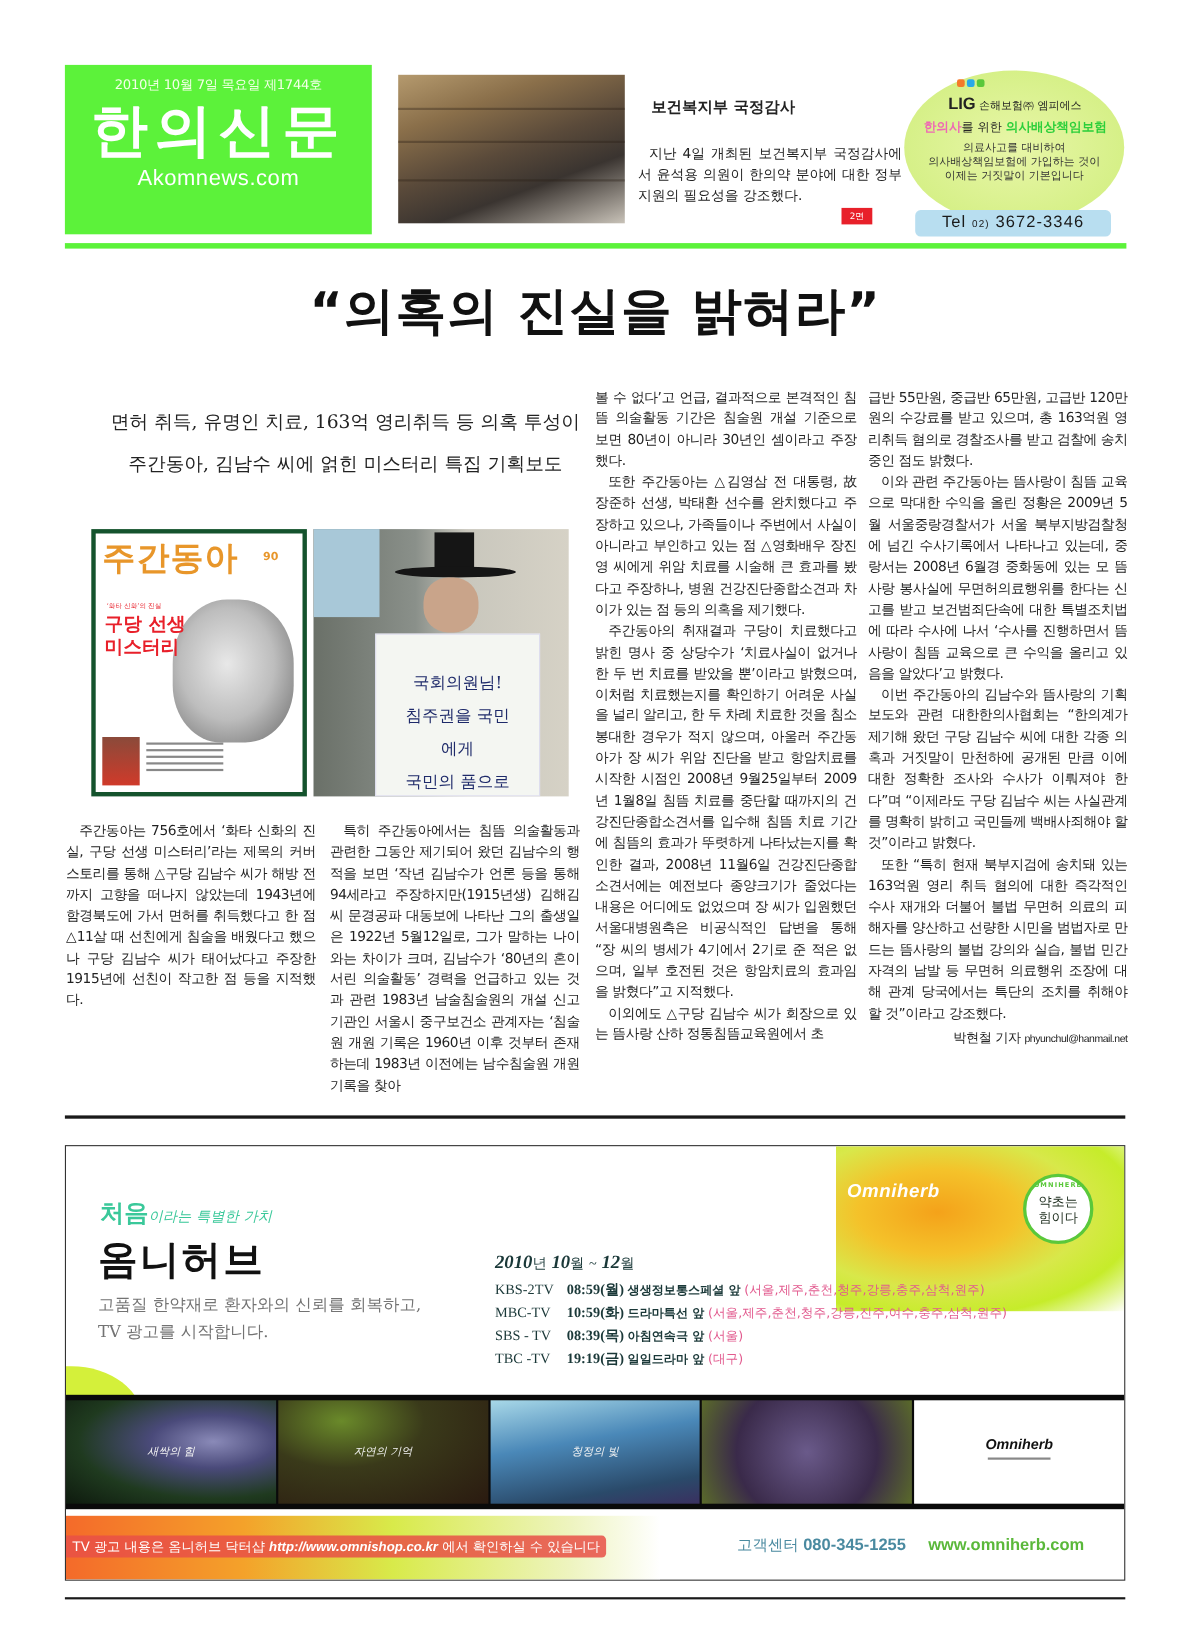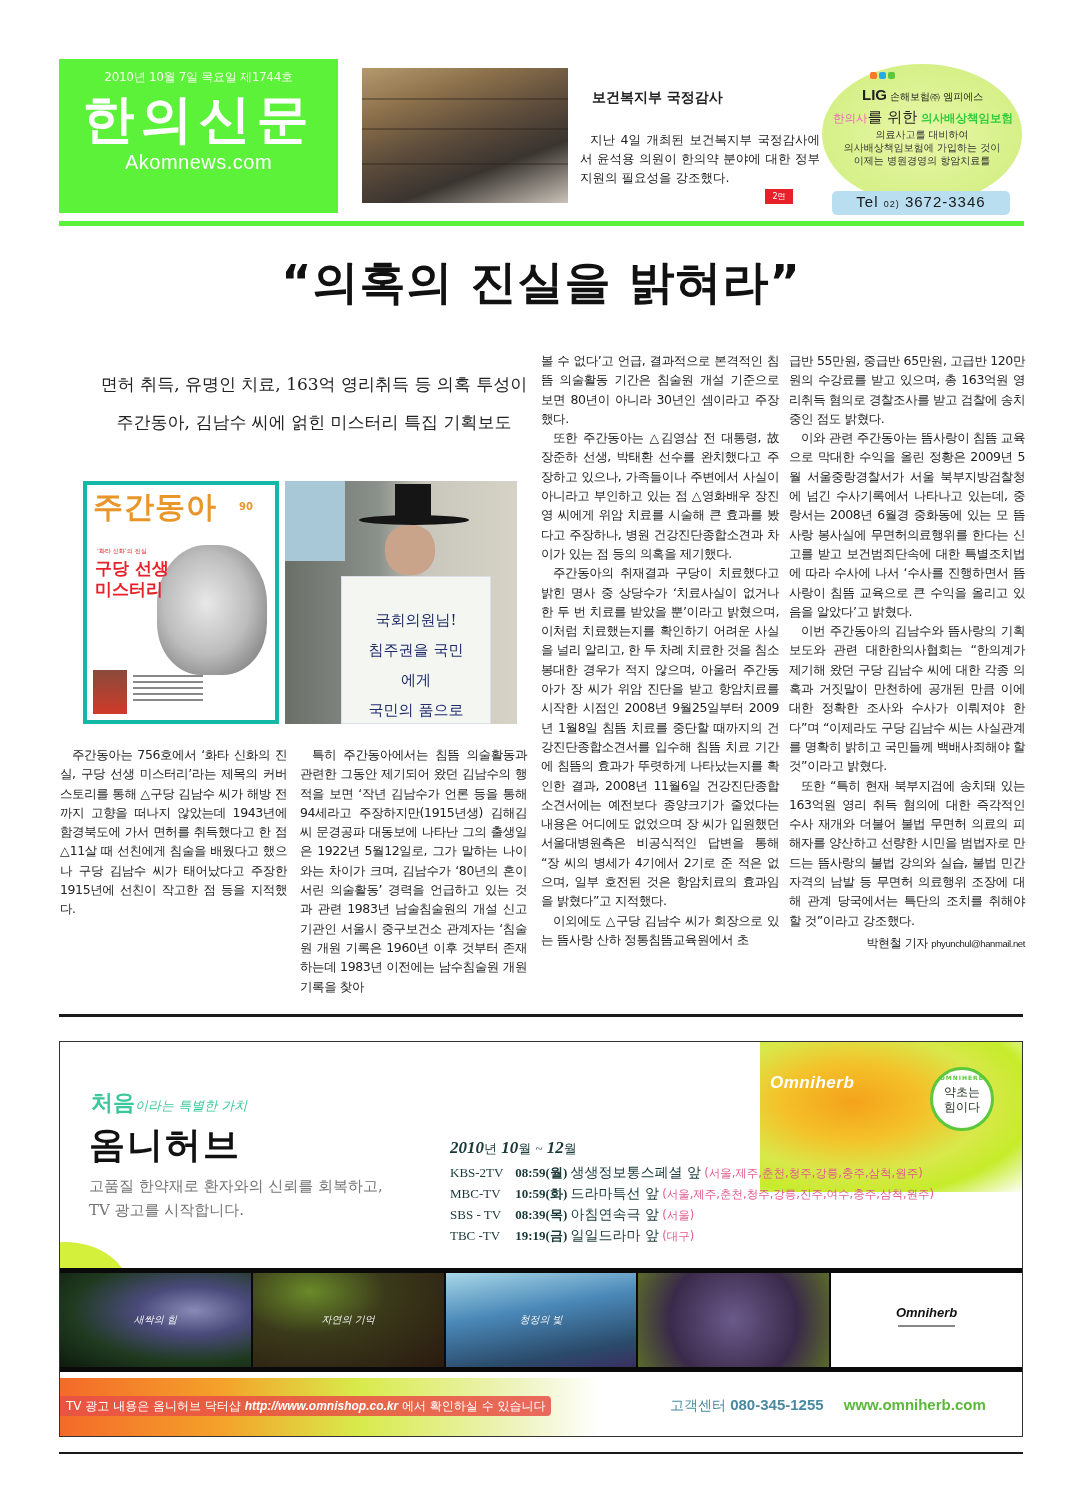--- a/index.html
+++ b/index.html
@@ -21,35 +21,35 @@
   .page-tag { left: 765px; top: 189px; width: 28px; height: 15px; background: #e8202a; color: #fff; font-size: 8px; text-align: center; line-height: 15px; }
 
   
   .ins-ad { left: 822px; top: 64px; width: 200px; height: 150px; }
   .ins-oval { position: absolute; left: 0; top: 0; width: 200px; height: 140px; border-radius: 50%; background: radial-gradient(ellipse at center, #e8f6a8 0%, #d6f088 70%, #cbe77a 100%); }
   .ins-dots { position: absolute; left: 48px; top: 8px; display: flex; gap: 2px; }
   .ins-dots span { width: 7px; height: 7px; border-radius: 2px; display: block; }
   .ins-brand { position: absolute; left: 40px; top: 22px; width: 140px; font-size: 10px; color: #222; }
   .ins-brand b { font-family: "Liberation Sans", sans-serif; font-size: 15px; font-weight: 900; margin-right: 3px; }
   .ins-headline { position: absolute; left: 6px; top: 44px; width: 190px; text-align: center; font-size: 11.5px; }
-  .ins-headline .pink { color: #ee68b4; font-weight: normal; }
-  .ins-headline .small { font-size: 15px; color: #222; }
+  .ins-headline .pink { color: #ee68b4; font-weight: bold; }
+  .ins-headline .small { font-size: 11px; color: #222; }
   .ins-headline .green { color: #2ccf3a; font-weight: bold; }
   .ins-lines { position: absolute; left: 0; top: 64px; width: 200px; text-align: center; font-size: 10px; line-height: 13px; color: #333; }
   .ins-tel { position: absolute; left: 10px; top: 127px; width: 178px; height: 24px; background: #b8def0; border-radius: 5px; text-align: center; font-family: "Liberation Sans", sans-serif; font-size: 15px; line-height: 22px; color: #1a1a1a; letter-spacing: 1px; }
   .ins-tel small { font-size: 9px; }
 
   
   .headline { left: 0; top: 252px; width: 1082px; text-align: center; font-size: 46px; font-weight: bold; color: #111; letter-spacing: 1px; }
 
   
   .subhead { left: 84px; top: 365px; width: 460px; text-align: center; font-family: "DejaVu Serif", serif; font-size: 17px; line-height: 38px; color: #222; }
 
   
-  .mag { left: 83px; top: 481px; width: 196px; height: 243px; background: #fff; border: 4px solid #14b8a6; }
+  .mag { left: 83px; top: 481px; width: 196px; height: 243px; background: #fff; border: 4px solid #14532d; }
   .mag .mag-title { position: absolute; left: 6px; top: 2px; font-size: 30px; font-weight: bold; color: #e8962a; letter-spacing: 1px; }
   .mag .mag-badge { position: absolute; right: 22px; top: 16px; font-size: 10px; color: #e8962a; font-weight: bold; }
   .mag .mag-kicker { position: absolute; left: 10px; top: 62px; font-size: 6px; color: #e8202a; }
   .mag .mag-cover { position: absolute; left: 8px; top: 73px; font-size: 17px; font-weight: bold; color: #e8202a; line-height: 21px; }
   .mag .mag-face { position: absolute; left: 70px; top: 60px; width: 110px; height: 130px; border-radius: 45% 45% 40% 40%; background: radial-gradient(ellipse at 45% 45%, #e8e8e8 0%, #bdbdbd 50%, #8a8a8a 80%, #ffffff 100%); }
   .mag .mag-thumb { position: absolute; left: 6px; top: 185px; width: 34px; height: 44px; background: linear-gradient(180deg, #8a4a3a, #d03a2a); }
   .mag .mag-lines { position: absolute; left: 46px; top: 190px; width: 70px; }
   .mag .mag-lines span { display: block; height: 2px; background: #888; margin-bottom: 4px; }
 
   .protest { left: 285px; top: 481px; width: 232px; height: 243px; background: linear-gradient(90deg, #6a7068 0%, #8a908a 40%, #c9c7bd 60%, #d6d2c6 100%); overflow: hidden; }
@@ -84,21 +84,21 @@
   .ad-tag { position: absolute; left: 31px; top: 46px; font-size: 22px; color: #3ac89a; font-weight: bold; }
   .ad-tag small { font-size: 13px; font-weight: normal; font-style: italic; }
   .ad-brand { position: absolute; left: 29px; top: 79px; font-size: 36px; font-weight: bold; color: #111; letter-spacing: 2px; }
   .ad-body { position: absolute; left: 29px; top: 132px; width: 330px; font-family: "DejaVu Serif", serif; font-size: 15px; line-height: 24px; color: #737373; }
   .ad-sched { position: absolute; left: 390px; top: 96px; width: 560px; font-family: "Liberation Serif", serif; color: #1a3838; }
   .ad-sched .period { font-size: 17px; font-weight: bold; font-style: italic; margin-bottom: 4px; }
   .ad-sched .period .unit { font-weight: normal; font-style: normal; font-size: 13px; }
   .ad-sched .row { font-size: 13px; line-height: 20px; white-space: nowrap; }
   .ad-sched .row .ch { display: inline-block; width: 62px; }
   .ad-sched .row .tm { font-weight: bold; }
-  .ad-sched .row .prog { font-weight: normal; font-family: "DejaVu Sans", sans-serif; font-size: 14px; }
+  .ad-sched .row .prog { font-weight: bold; font-family: "DejaVu Sans", sans-serif; font-size: 11px; }
   .ad-sched .row .reg { color: #e25a8e; font-size: 11.5px; font-family: "DejaVu Sans", sans-serif; }
 
   .ad-strip { position: absolute; left: 0; top: 226px; width: 962px; height: 104px; background: #0a0a0a; padding: 5px 0; display: flex; }
   .frame { flex: 1; height: 94px; position: relative; margin-right: 2px; }
   .frame:last-child { margin-right: 0; }
   .frame .cap { position: absolute; left: 0; right: 0; top: 40px; text-align: center; font-size: 10px; color: #f4f4f4; font-style: italic; }
   .f1 { background: radial-gradient(ellipse at 70% 40%, #8a8ab8 0%, #4a4a7a 30%, #1f3a1f 65%, #0e1a0e 100%); }
   .f2 { background: radial-gradient(ellipse at 30% 20%, #6a8a2a 0%, #3a3a1a 40%, #2a1a10 100%); }
   .f3 { background: linear-gradient(170deg, #a8d8e8 0%, #4a88b8 40%, #2a4a6a 80%, #3a3060 100%); }
   .f4 { background: radial-gradient(circle at 50% 50%, #6a5a8a 0%, #3a2a4a 60%, #5a6a2a 100%); }
@@ -141,21 +141,21 @@
       <span style="background:#5ac83a"></span>
   </div>
   <div class="ins-brand"><b>LIG</b><span>손해보험㈜ 엠피에스</span></div>
   <div class="ins-headline">
     <span class="pink">한의사</span><span class="small">를 위한</span>
     <span class="green">의사배상책임보험</span>
   </div>
   <div class="ins-lines">
     <div>의료사고를 대비하여</div>
     <div>의사배상책임보험에 가입하는 것이</div>
-    <div>이제는 병원경영의 항암치료를</div>
+    <div>이제는 거짓말이 기본입니다</div>
   </div>
   <div class="ins-tel">
     <span>Tel</span> <small>02)</small> <span>3672-3346</span>
   </div>
 </div>
 
 <div class="abs top-rule"></div>
 
 <h1 class="abs headline">“의혹의 진실을 밝혀라”</h1>
 

